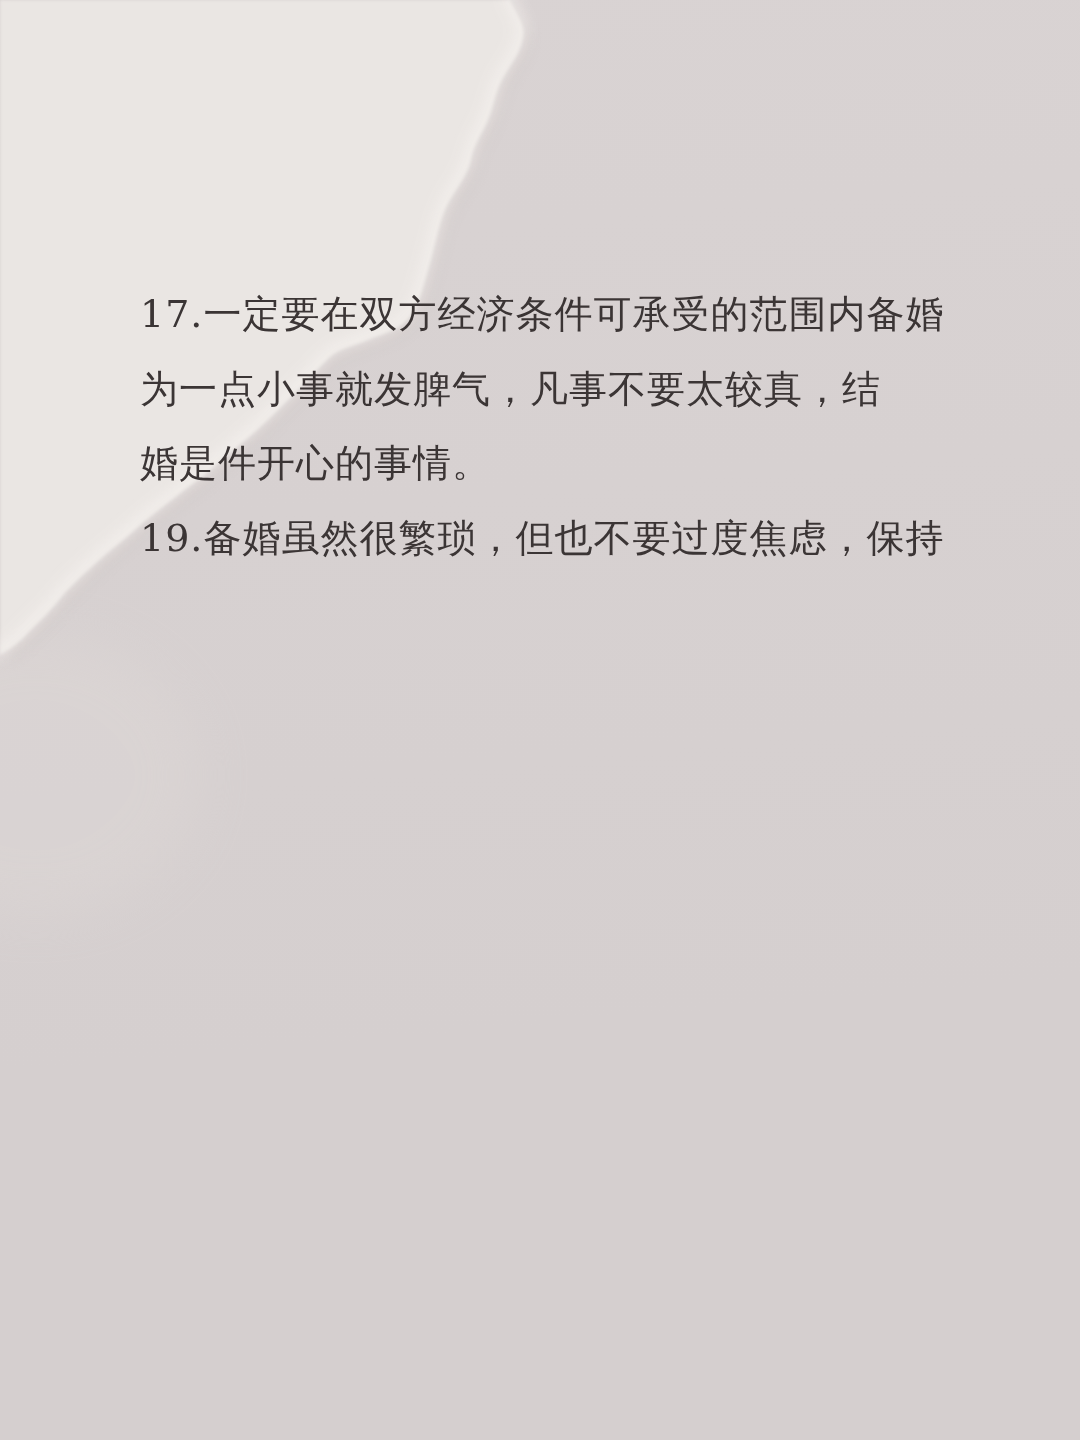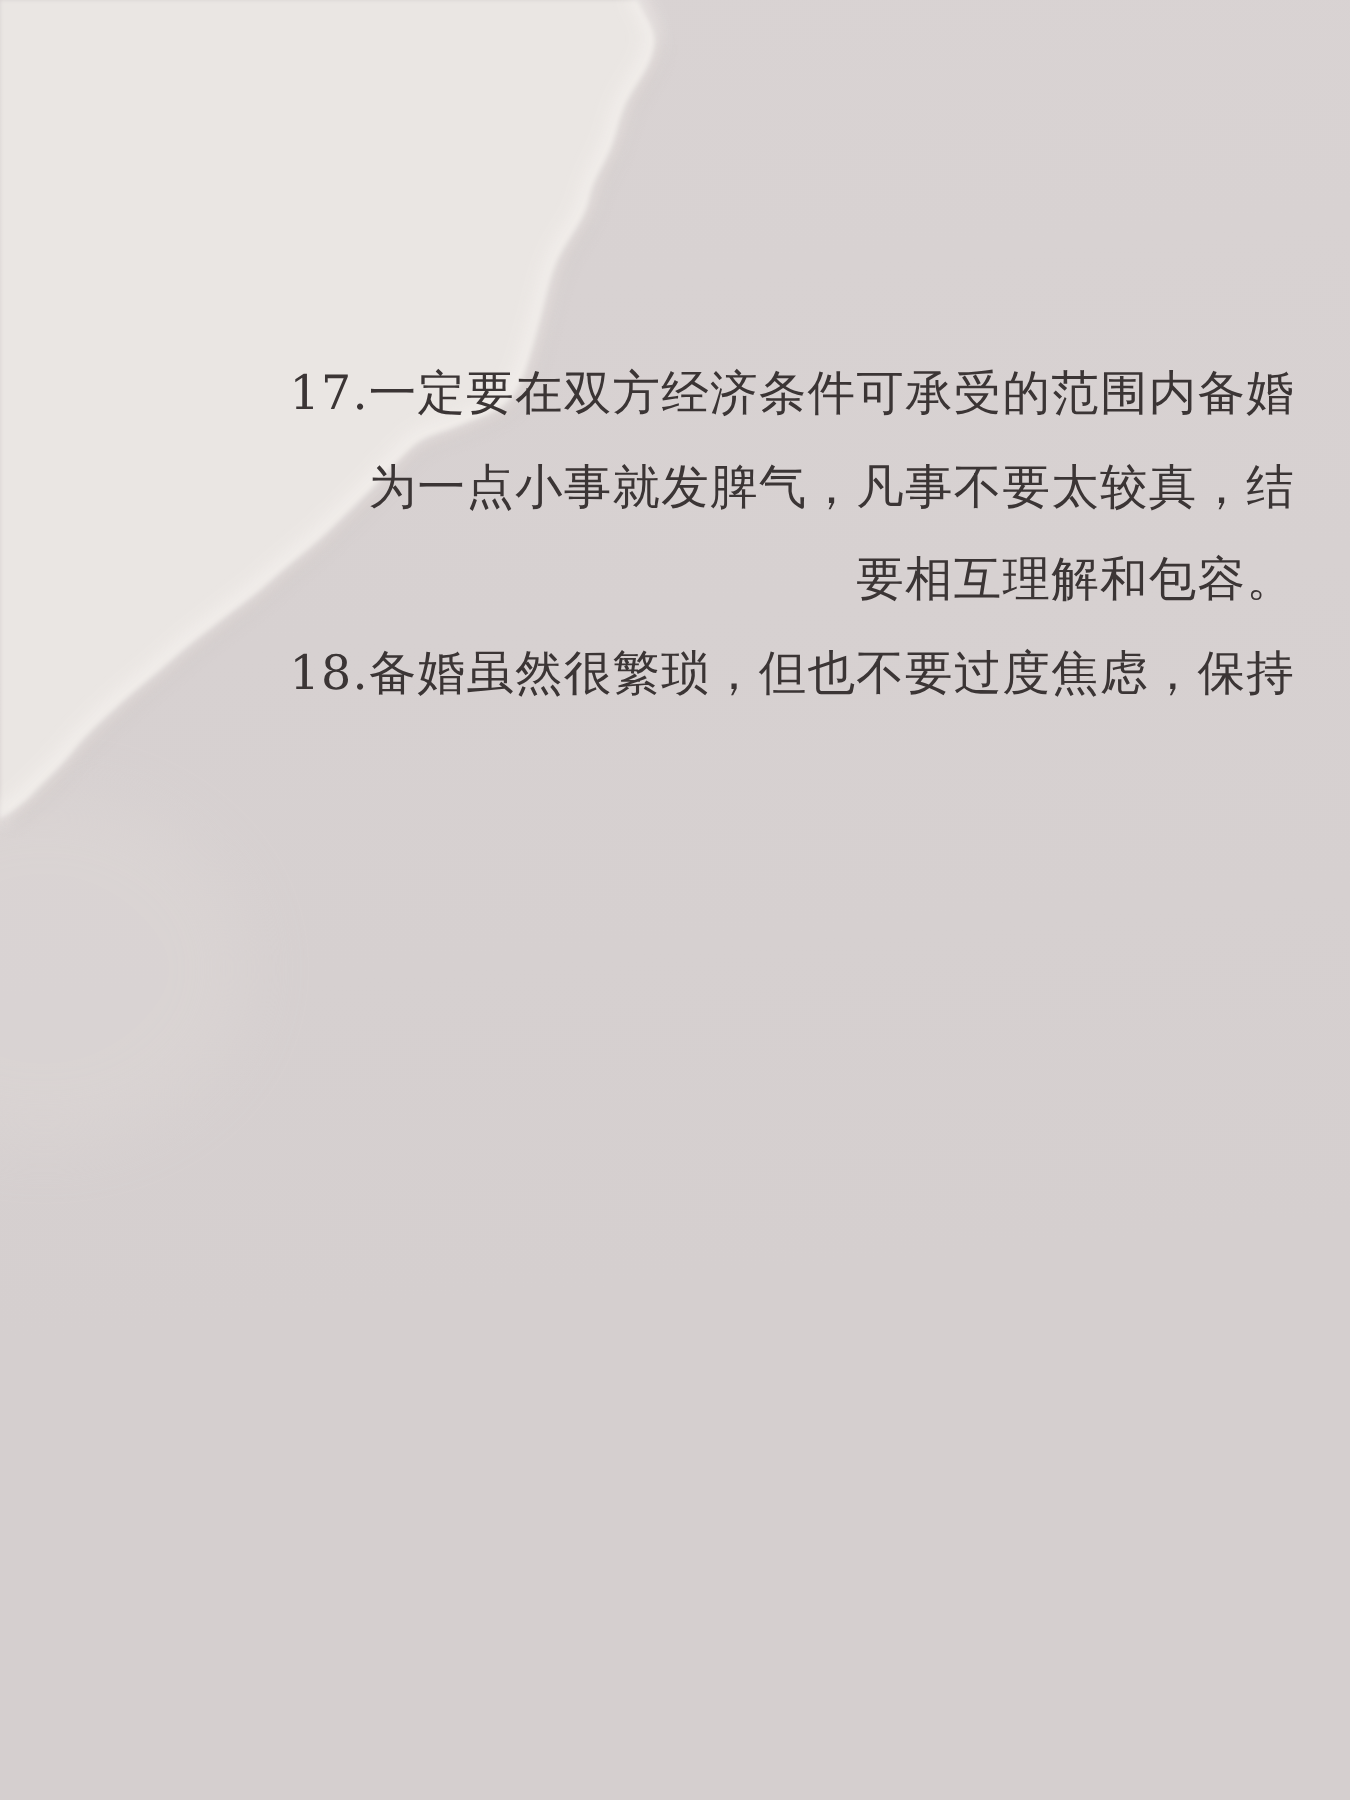--- a/index.html
+++ b/index.html
@@ -17,24 +17,23 @@
   #bg-art {
     position: absolute;
     left: 0;
     top: 0;
     width: 1080px;
     height: 1440px;
     display: block;
   }
   #text-block {
     position: absolute;
-    left: 156px;
+    left: 140px;
     top: 277px;
     width: 880px;
-    text-align: right;
   }
   .text-line {
     height: 74.6px;
     line-height: 74.6px;
     font-size: 38px;
     letter-spacing: 1px;
     color: var(--text, #3b3535);
     white-space: nowrap;
     font-weight: 400;
   }
@@ -80,17 +79,17 @@
          C432,256 429,268 424,284 C420,298 416,310 407,320 C396,331 382,334 368,340
          C354,346 340,348 330,357 C318,368 308,380 296,392 C283,405 270,418 257,430
          C244,442 230,452 217,464 C204,476 192,484 178,495 C164,506 150,516 137,528
          C124,540 110,550 97,562 C84,574 70,586 59,600 C48,614 36,624 25,636
          C16,645 8,650 0,655"></path>
   </svg>
 
   <div id="text-block">
     <div class="text-line">17.一定要在双方经济条件可承受的范围内备婚</div>
     <div class="text-line">为一点小事就发脾气，凡事不要太较真，结</div>
-    <div class="text-line">要相互理解和包容。</div>
-    <div class="text-line">18.备婚虽然很繁琐，但也不要过度焦虑，保持</div>
+    <div class="text-line">婚是件开心的事情。</div>
+    <div class="text-line">19.备婚虽然很繁琐，但也不要过度焦虑，保持</div>
   </div>
 
 </div>
 
 </body></html>

